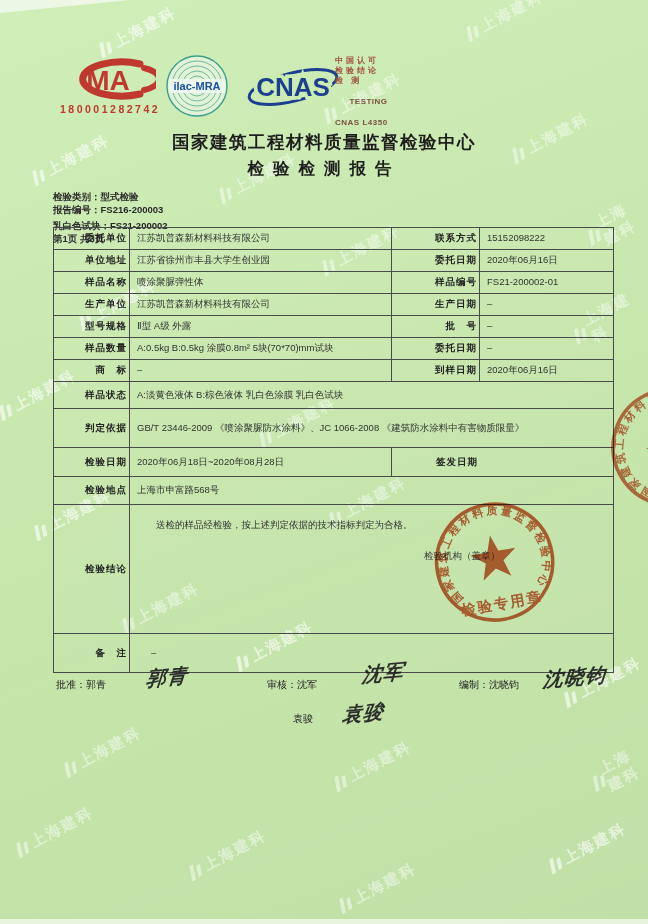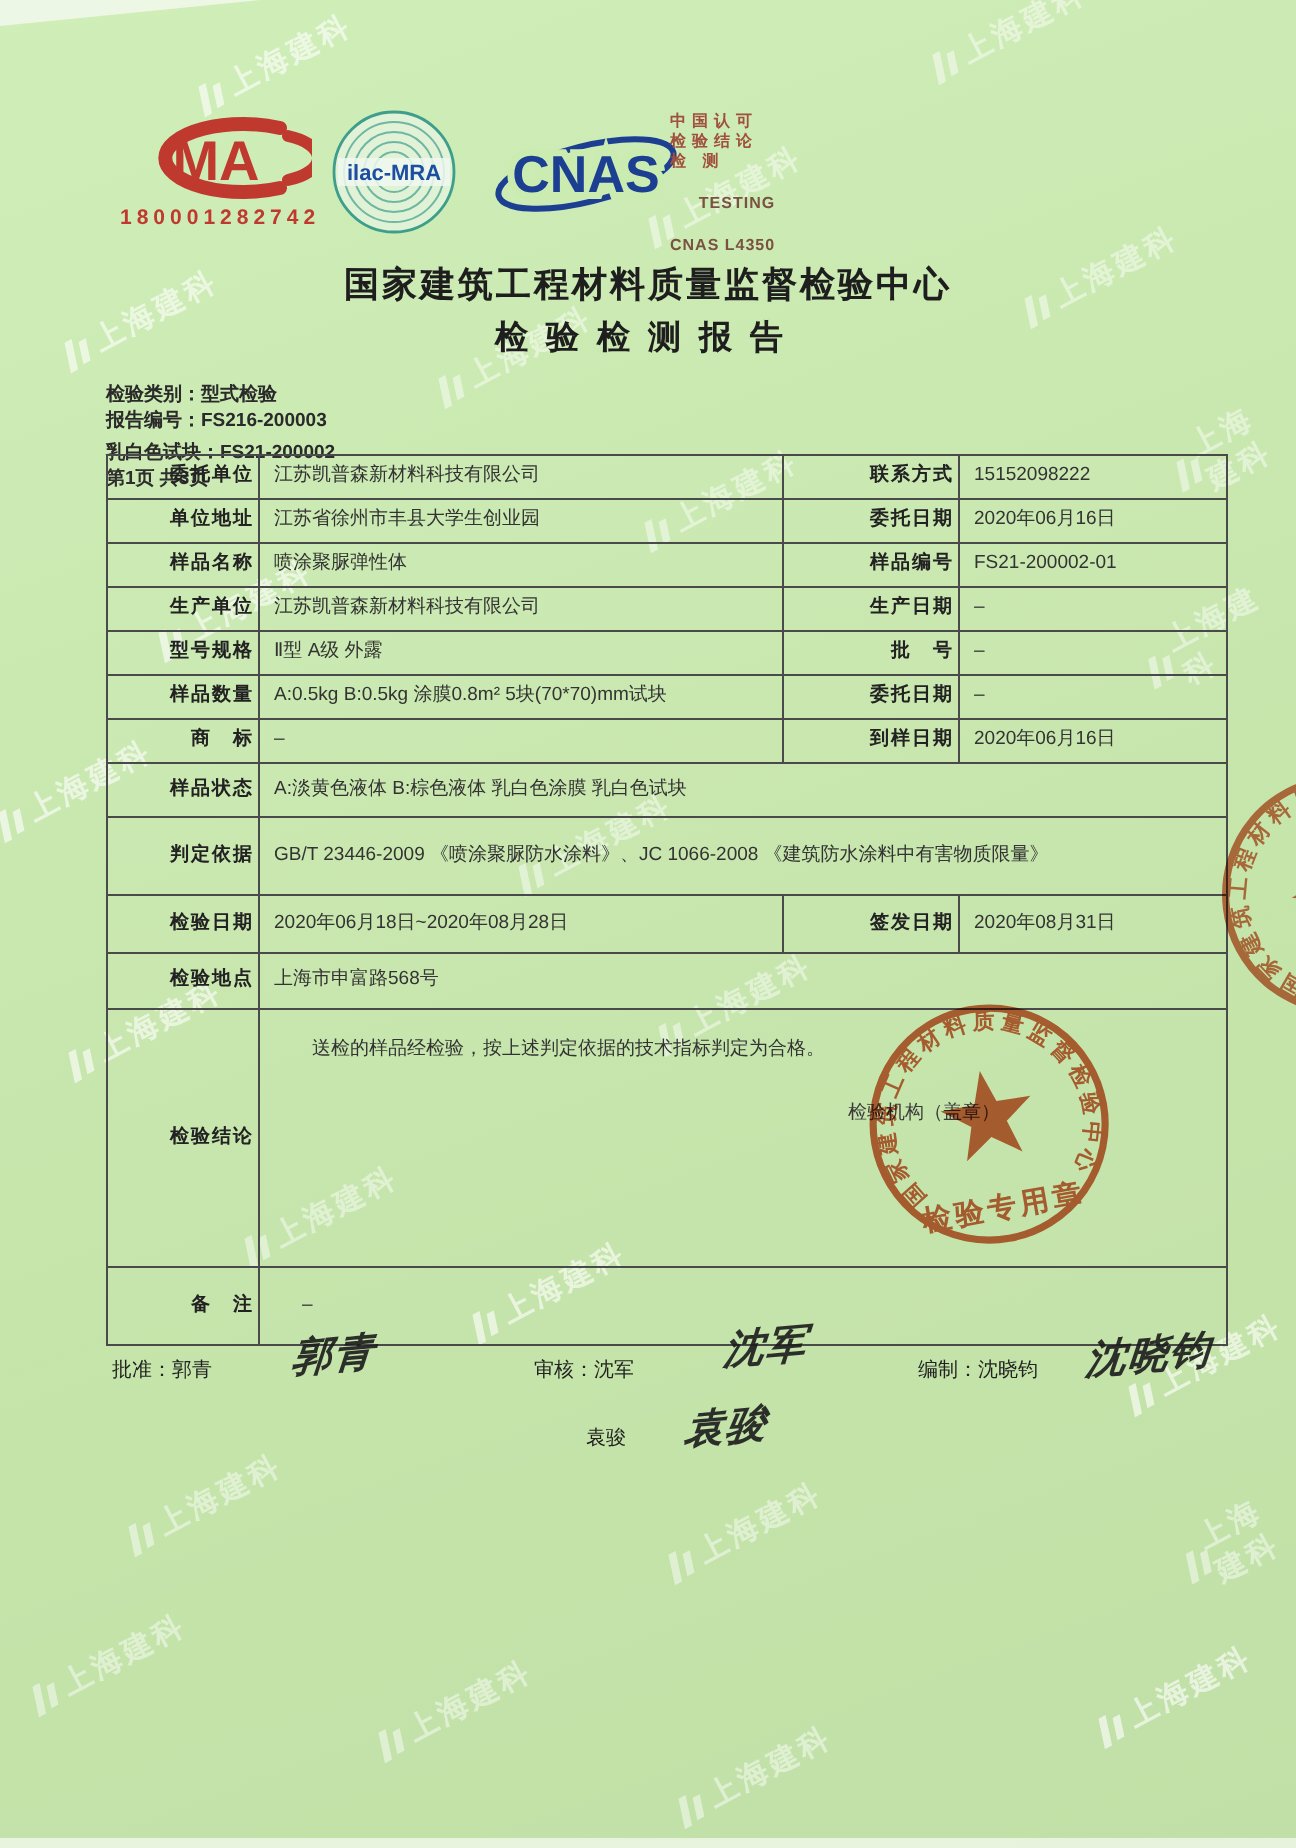--- a/index.html
+++ b/index.html
@@ -332,23 +332,20 @@
       </div>
       <div class="trow cols4" style="min-height: 28px;">
         <div class="cell lbl">
           <span>检验日期</span>
         </div>
         <div class="cell">
           <span>2020年06月18日~2020年08月28日</span>
         </div>
         <div class="cell lbl">
           <span>签发日期</span>
-        </div>
-        <div class="cell">
-          <span>2020年08月31日</span>
         </div>
       </div>
       <div class="trow cols2" style="min-height: 27px;">
         <div class="cell lbl">
           <span>检验地点</span>
         </div>
         <div class="cell">
           <span>上海市申富路568号</span>
         </div>
       </div>

